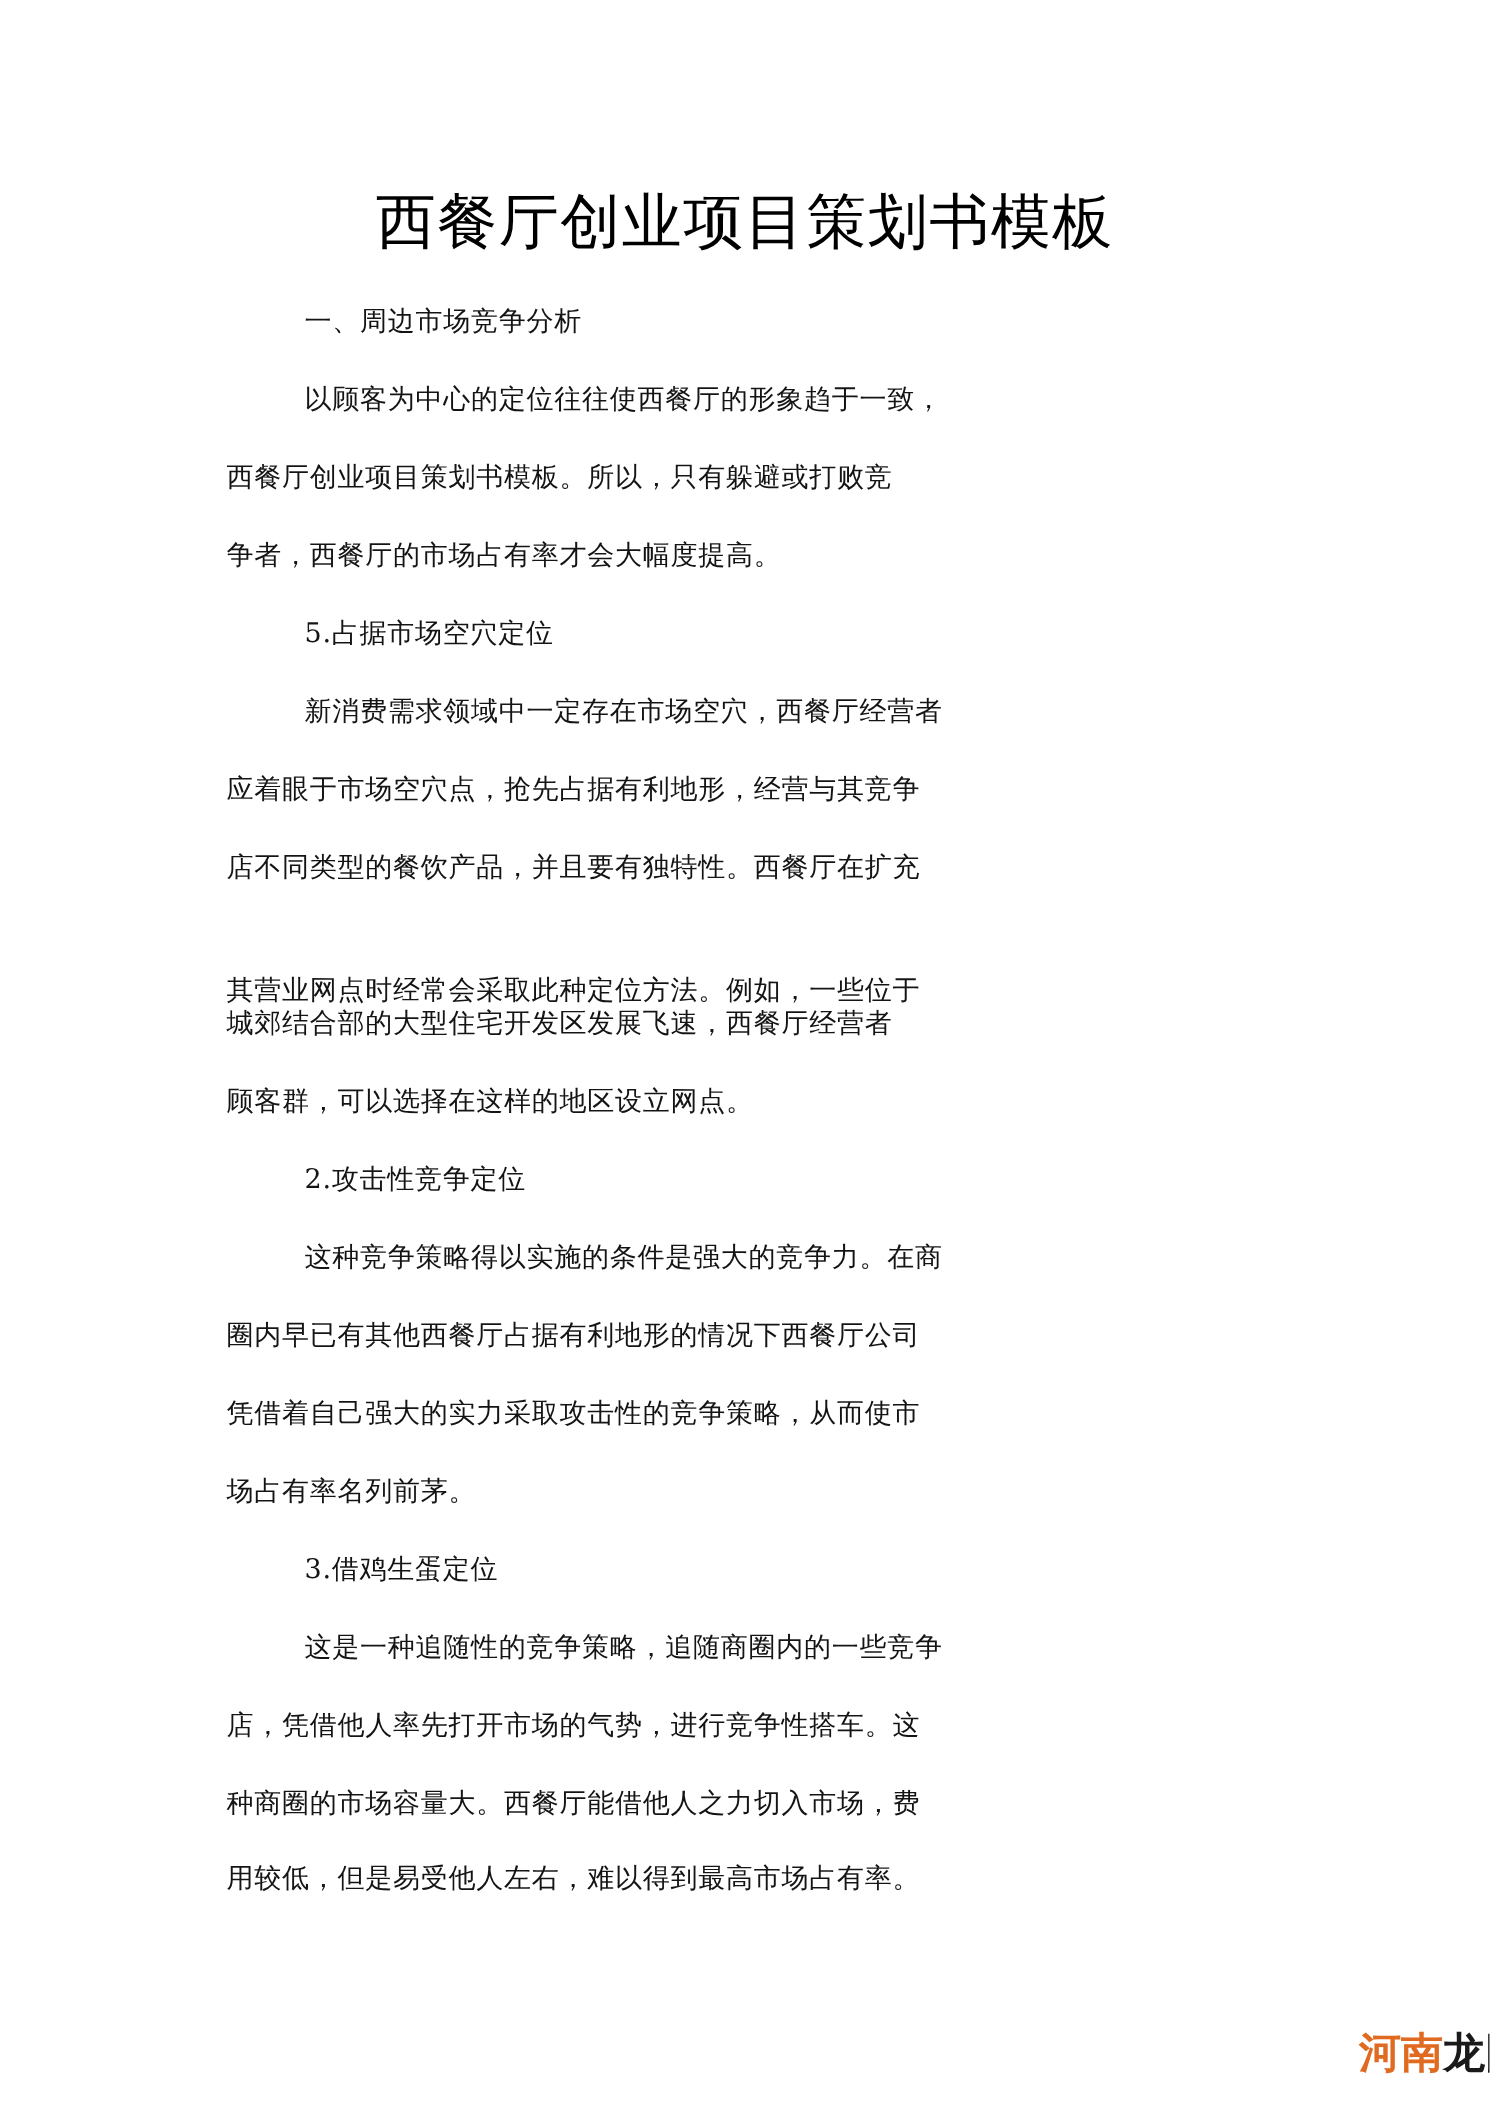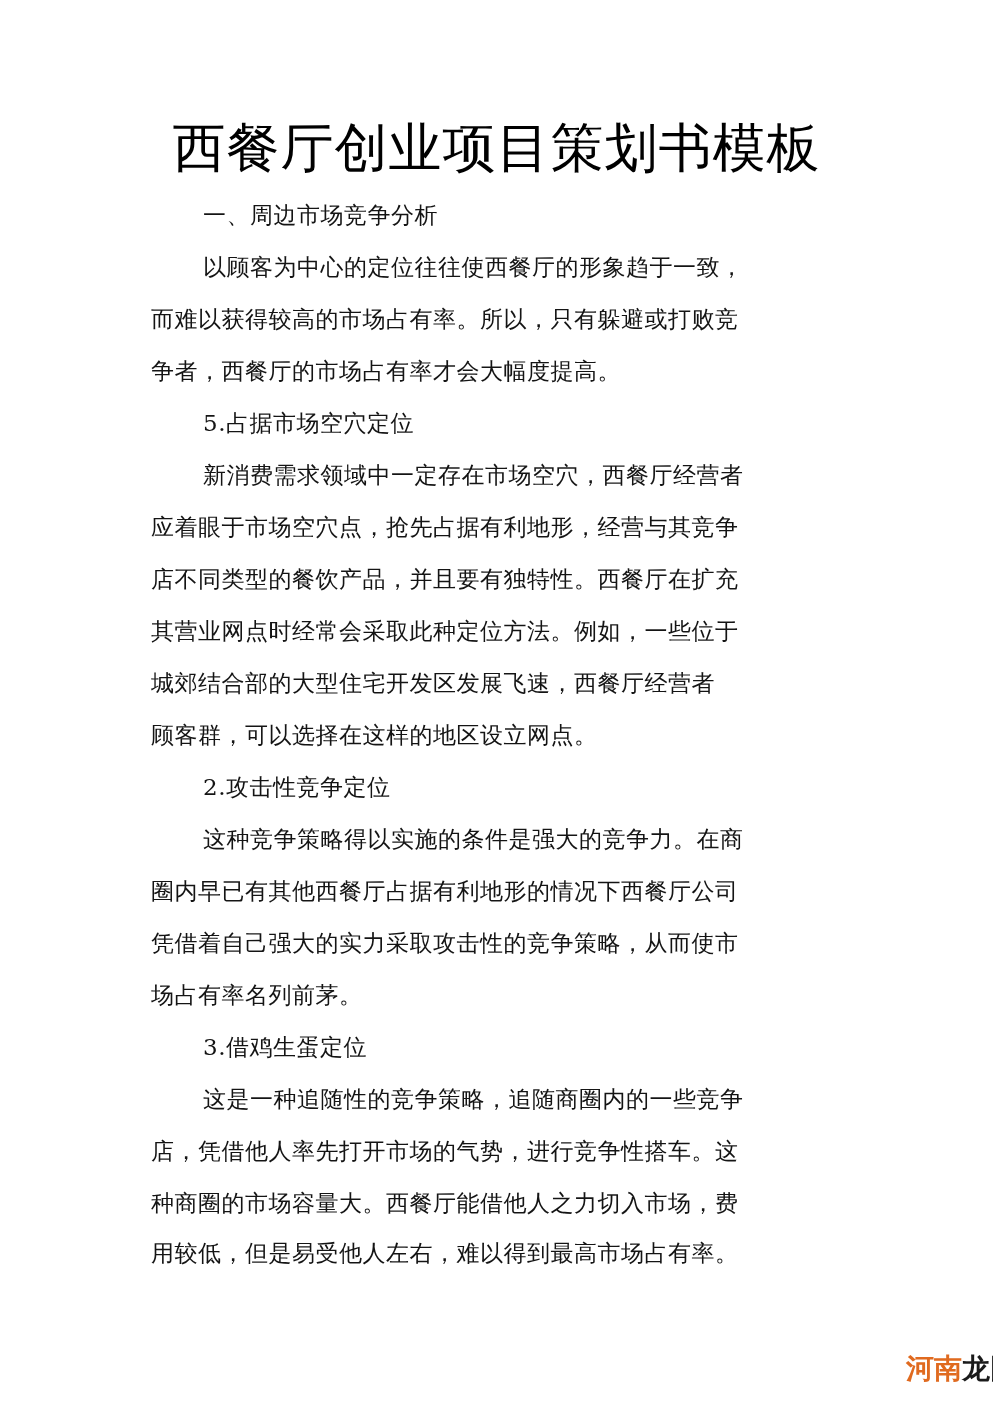--- a/index.html
+++ b/index.html
@@ -21,32 +21,32 @@
       width: 993px;
       height: 1404px;
     }
     .title {
       position: absolute;
       left: 0;
       top: 120px;
       width: 993px;
       text-align: center;
       font-family: "DejaVu Sans", "Liberation Sans", sans-serif;
-      font-size: 53px;
+      font-size: 40px;
       line-height: 56px;
       letter-spacing: 1px;
       color: #000000;
       margin: 0;
       font-weight: normal;
     }
     .line {
       position: absolute;
       left: 151px;
       width: 700px;
-      font-size: 23px;
+      font-size: 18px;
       line-height: 36px;
       height: 36px;
       white-space: nowrap;
       letter-spacing: 0.5px;
       color: #141414;
     }
     .indent { left: 203px; }
     .watermark {
       position: absolute;
       left: 906px;
@@ -62,27 +62,27 @@
   </style>
 </head>
 <body>
 
 <div class="page">
   <h1 class="title">西餐厅创业项目策划书模板</h1>
 
   <div id="lines">
     <div class="line indent" style="top:197px">一、周边市场竞争分析</div>
     <div class="line indent" style="top:249px">以顾客为中心的定位往往使西餐厅的形象趋于一致，</div>
-    <div class="line" style="top:301px">而难以获得较高的市场占有率。所以，只有躲避或打败竞</div>
+    <div class="line" style="top:301px">西餐厅创业项目策划书模板。所以，只有躲避或打败竞</div>
     <div class="line" style="top:353px">争者，西餐厅的市场占有率才会大幅度提高。</div>
     <div class="line indent" style="top:405px">5.占据市场空穴定位</div>
     <div class="line indent" style="top:457px">新消费需求领域中一定存在市场空穴，西餐厅经营者</div>
     <div class="line" style="top:509px">应着眼于市场空穴点，抢先占据有利地形，经营与其竞争</div>
     <div class="line" style="top:561px">店不同类型的餐饮产品，并且要有独特性。西餐厅在扩充</div>
-    <div class="line" style="top:613px">其营业网点时经常会采取此种定位方法。例如，一些位于</div>
+    <div class="line" style="top:643px">其营业网点时经常会采取此种定位方法。例如，一些位于</div>
     <div class="line" style="top:665px">城郊结合部的大型住宅开发区发展飞速，西餐厅经营者</div>
     <div class="line" style="top:717px">顾客群，可以选择在这样的地区设立网点。</div>
     <div class="line indent" style="top:769px">2.攻击性竞争定位</div>
     <div class="line indent" style="top:821px">这种竞争策略得以实施的条件是强大的竞争力。在商</div>
     <div class="line" style="top:873px">圈内早已有其他西餐厅占据有利地形的情况下西餐厅公司</div>
     <div class="line" style="top:925px">凭借着自己强大的实力采取攻击性的竞争策略，从而使市</div>
     <div class="line" style="top:977px">场占有率名列前茅。</div>
     <div class="line indent" style="top:1029px">3.借鸡生蛋定位</div>
     <div class="line indent" style="top:1081px">这是一种追随性的竞争策略，追随商圈内的一些竞争</div>
     <div class="line" style="top:1133px">店，凭借他人率先打开市场的气势，进行竞争性搭车。这</div>

